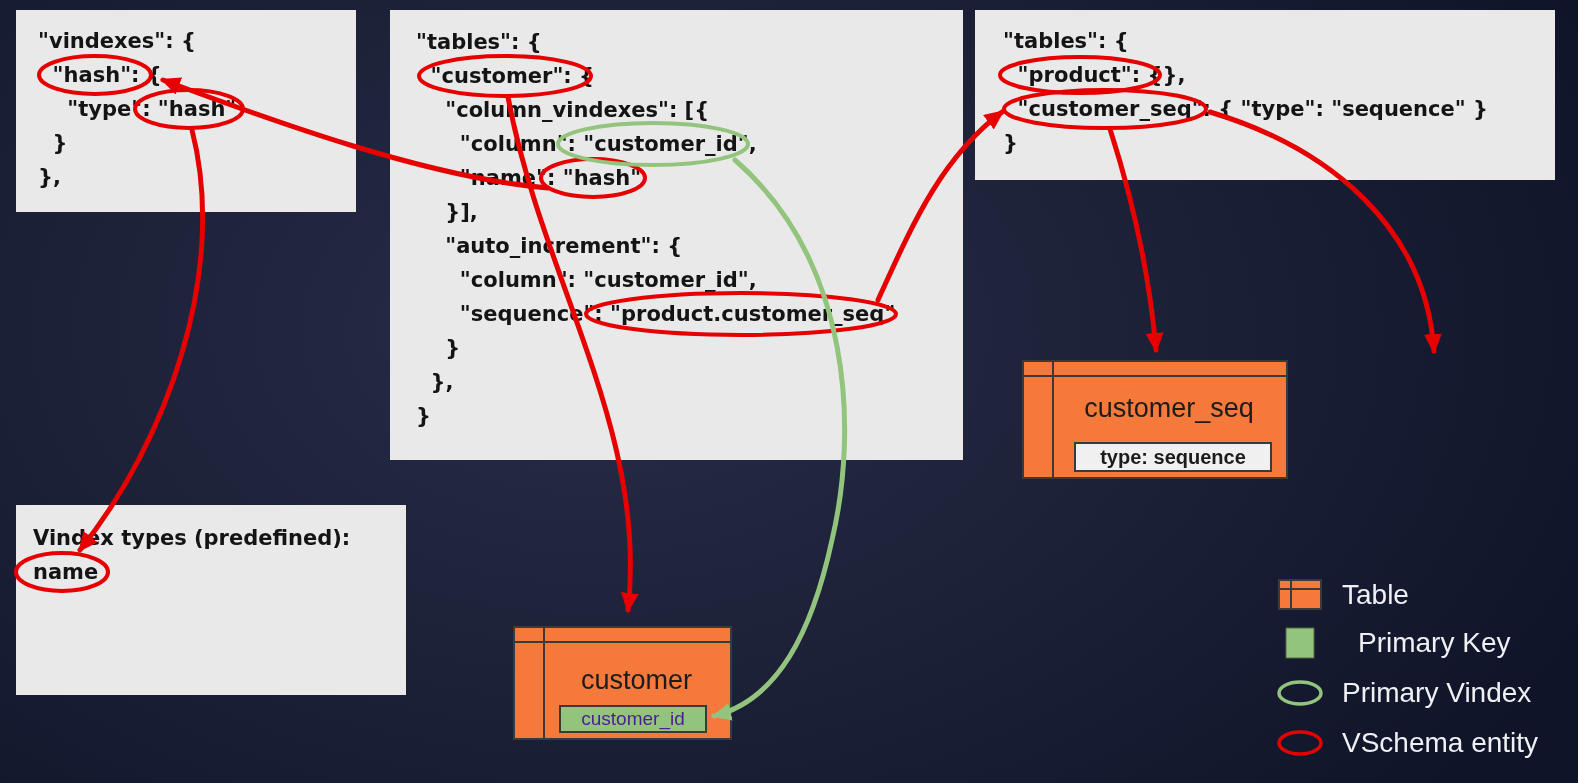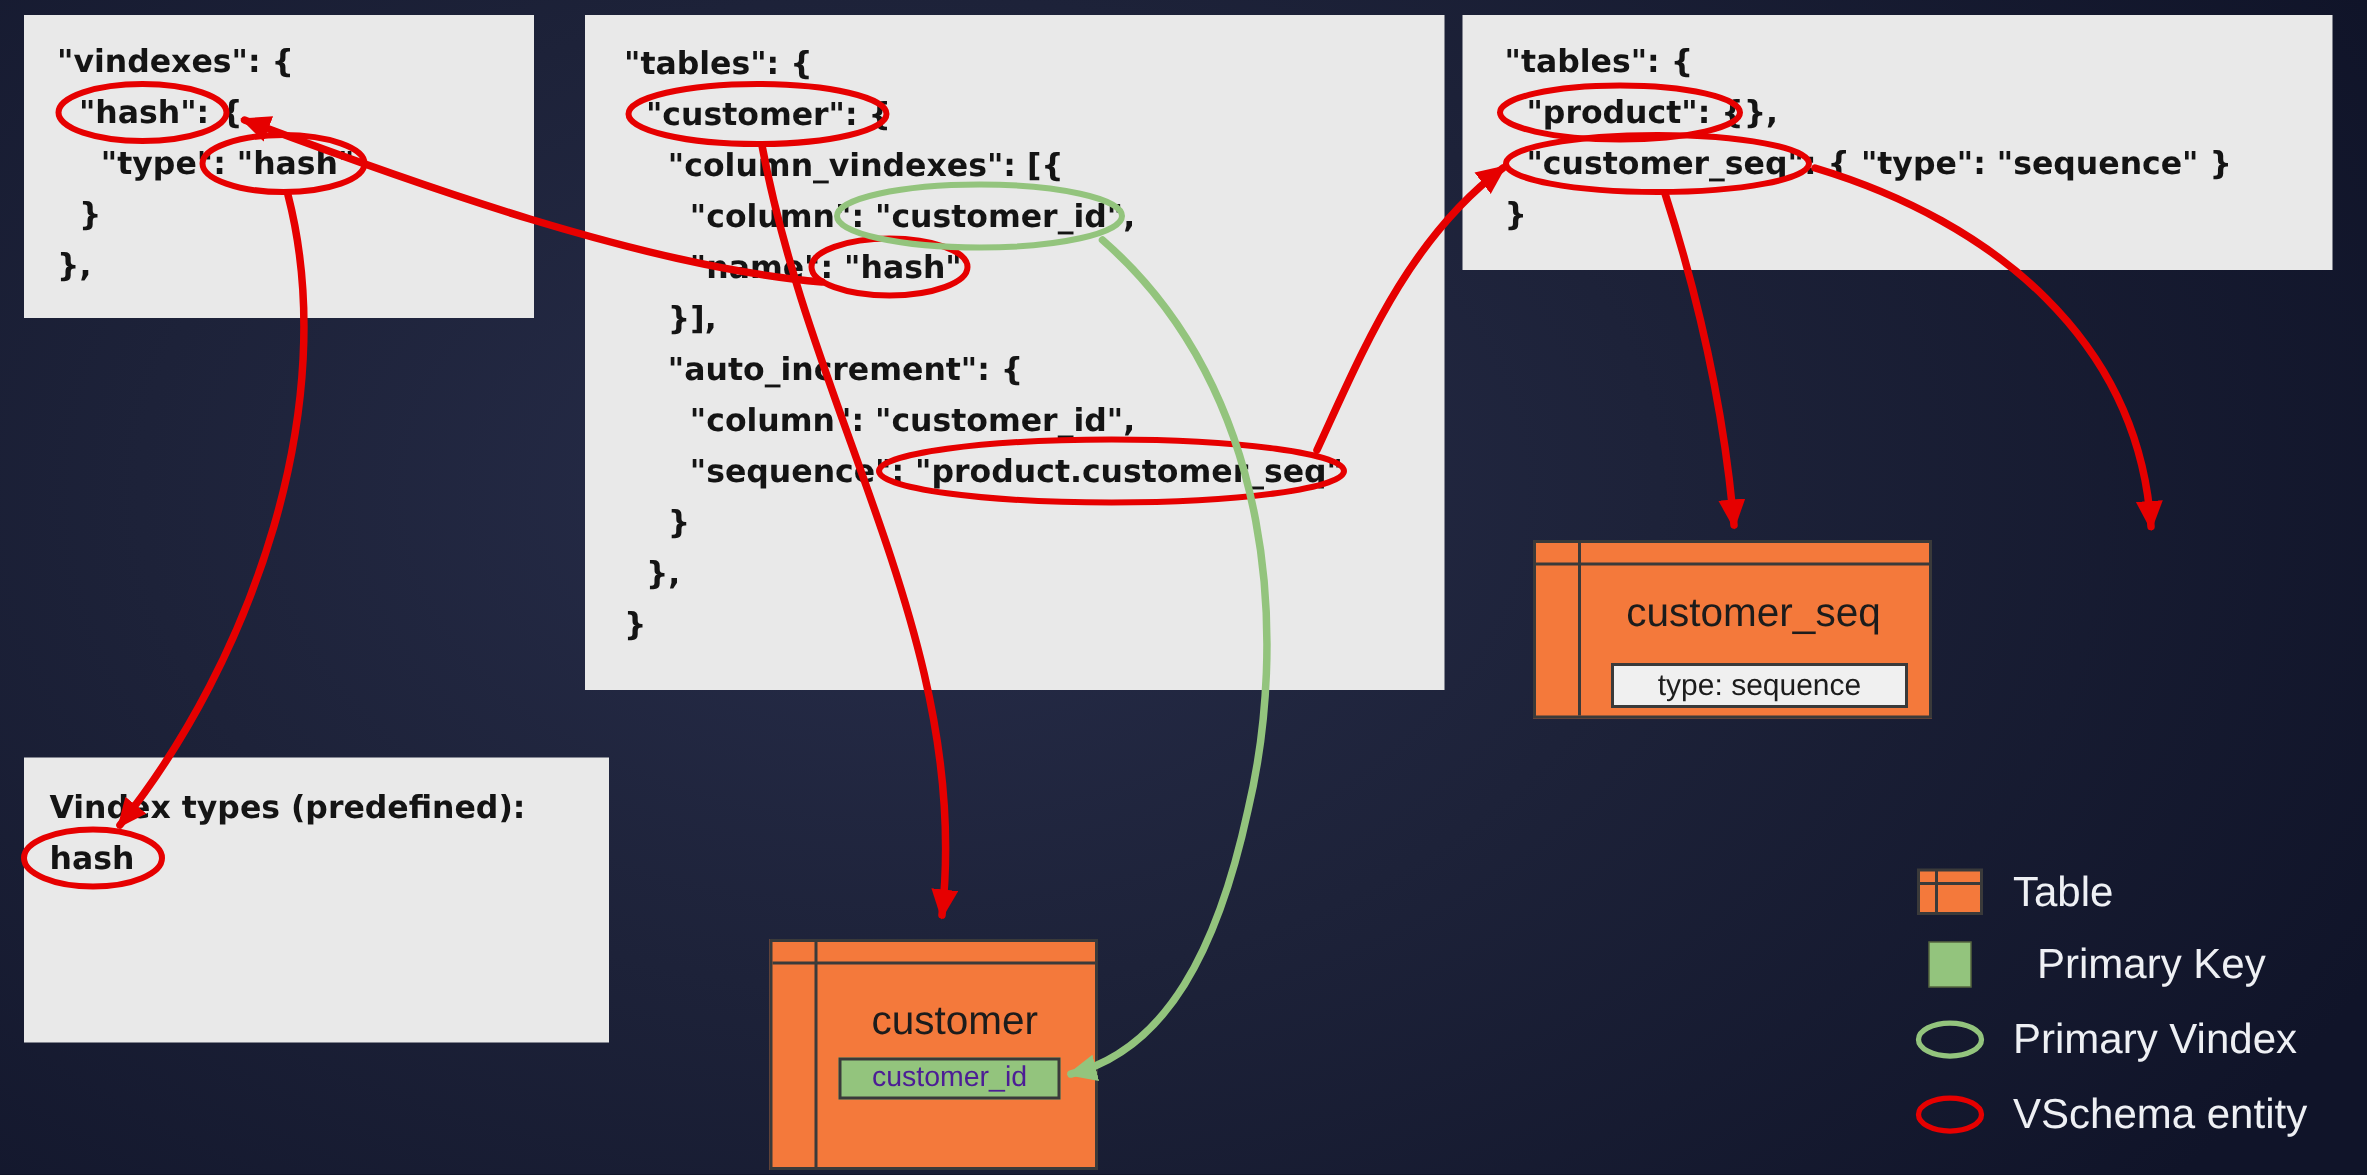--- a/index.html
+++ b/index.html
@@ -83,31 +83,31 @@
 
   <section class="panel" style="left:975px;top:10px;width:580px;height:170px;padding:14px 0 0 28px;">
     <div class="code-line">"tables": {</div>
     <div class="code-line">  "product": {},</div>
     <div class="code-line">  "customer_seq": { "type": "sequence" }</div>
     <div class="code-line">}</div>
   </section>
 
   <section class="panel" style="left:16px;top:505px;width:390px;height:190px;padding:16px 0 0 17px;">
     <div class="code-line">Vindex types (predefined):</div>
-    <div class="code-line">hash</div>
+    <div class="code-line">name</div>
   </section>
 
-  <div class="db-table" style="left:513px;top:626px;width:219px;height:154px;padding-left:39px;">
+  <div class="db-table" style="left:513px;top:626px;width:219px;height:114px;padding-left:39px;">
     <div class="db-table-title" style="top:37px;">customer</div>
     <div class="db-cell pk-cell" style="left:44px;top:77px;width:148px;height:28px;">customer_id</div>
   </div>
 
   <div class="db-table" style="left:1022px;top:360px;width:266px;height:119px;">
     <div class="db-table-title" style="top:31px;">customer_seq</div>
-    <div class="db-cell detail-cell" style="left:50px;top:80px;width:198px;height:30px;">type: sequence</div>
+    <div class="db-cell detail-cell" style="left:50px;top:80px;width:198px;height:30px;font-weight:bold;">type: sequence</div>
   </div>
 
 
   <div class="legend-row" style="left:1274px;top:578px;">
     <span class="legend-icon">
       <svg width="46" height="33" viewBox="0 0 46 33">
         <rect x="2" y="2" width="42" height="29" fill="var(--table-orange,#f4793b)" stroke="#3a3a3a" stroke-width="2"></rect>
         <line x1="2" y1="11" x2="44" y2="11" stroke="#3a3a3a" stroke-width="2"></line>
         <line x1="14" y1="2" x2="14" y2="31" stroke="#3a3a3a" stroke-width="2"></line>
       </svg>

